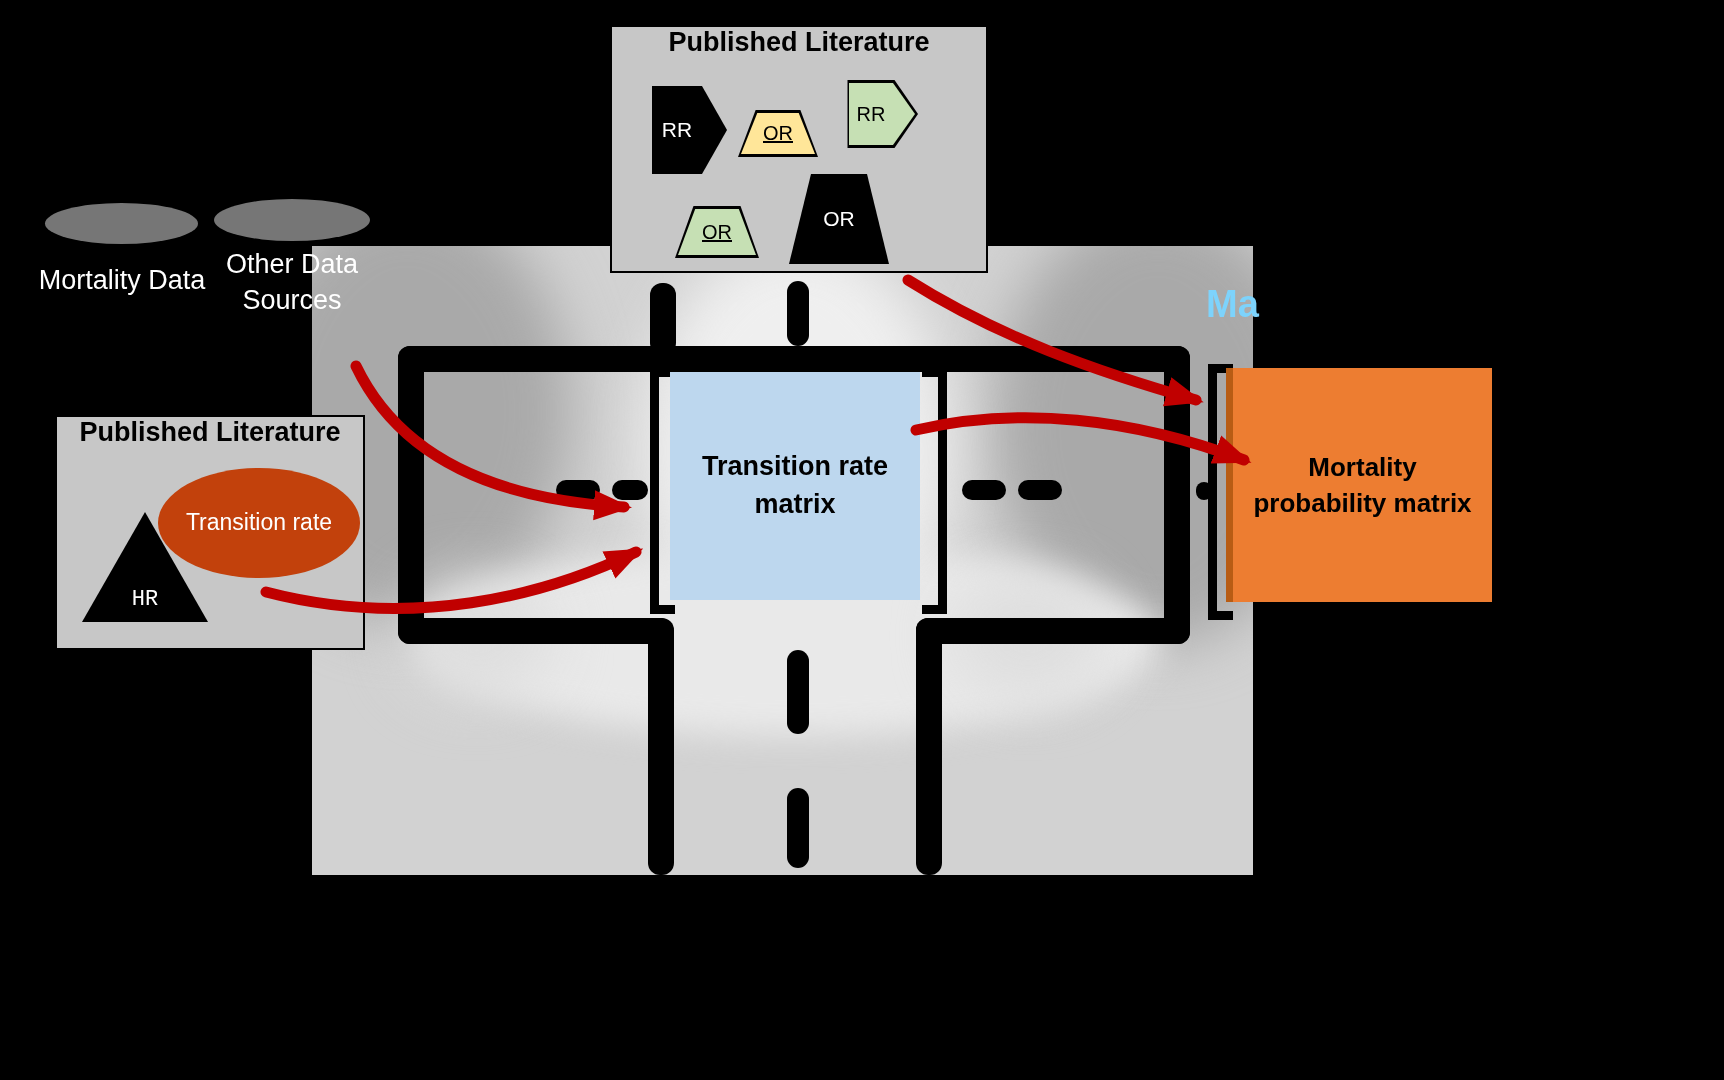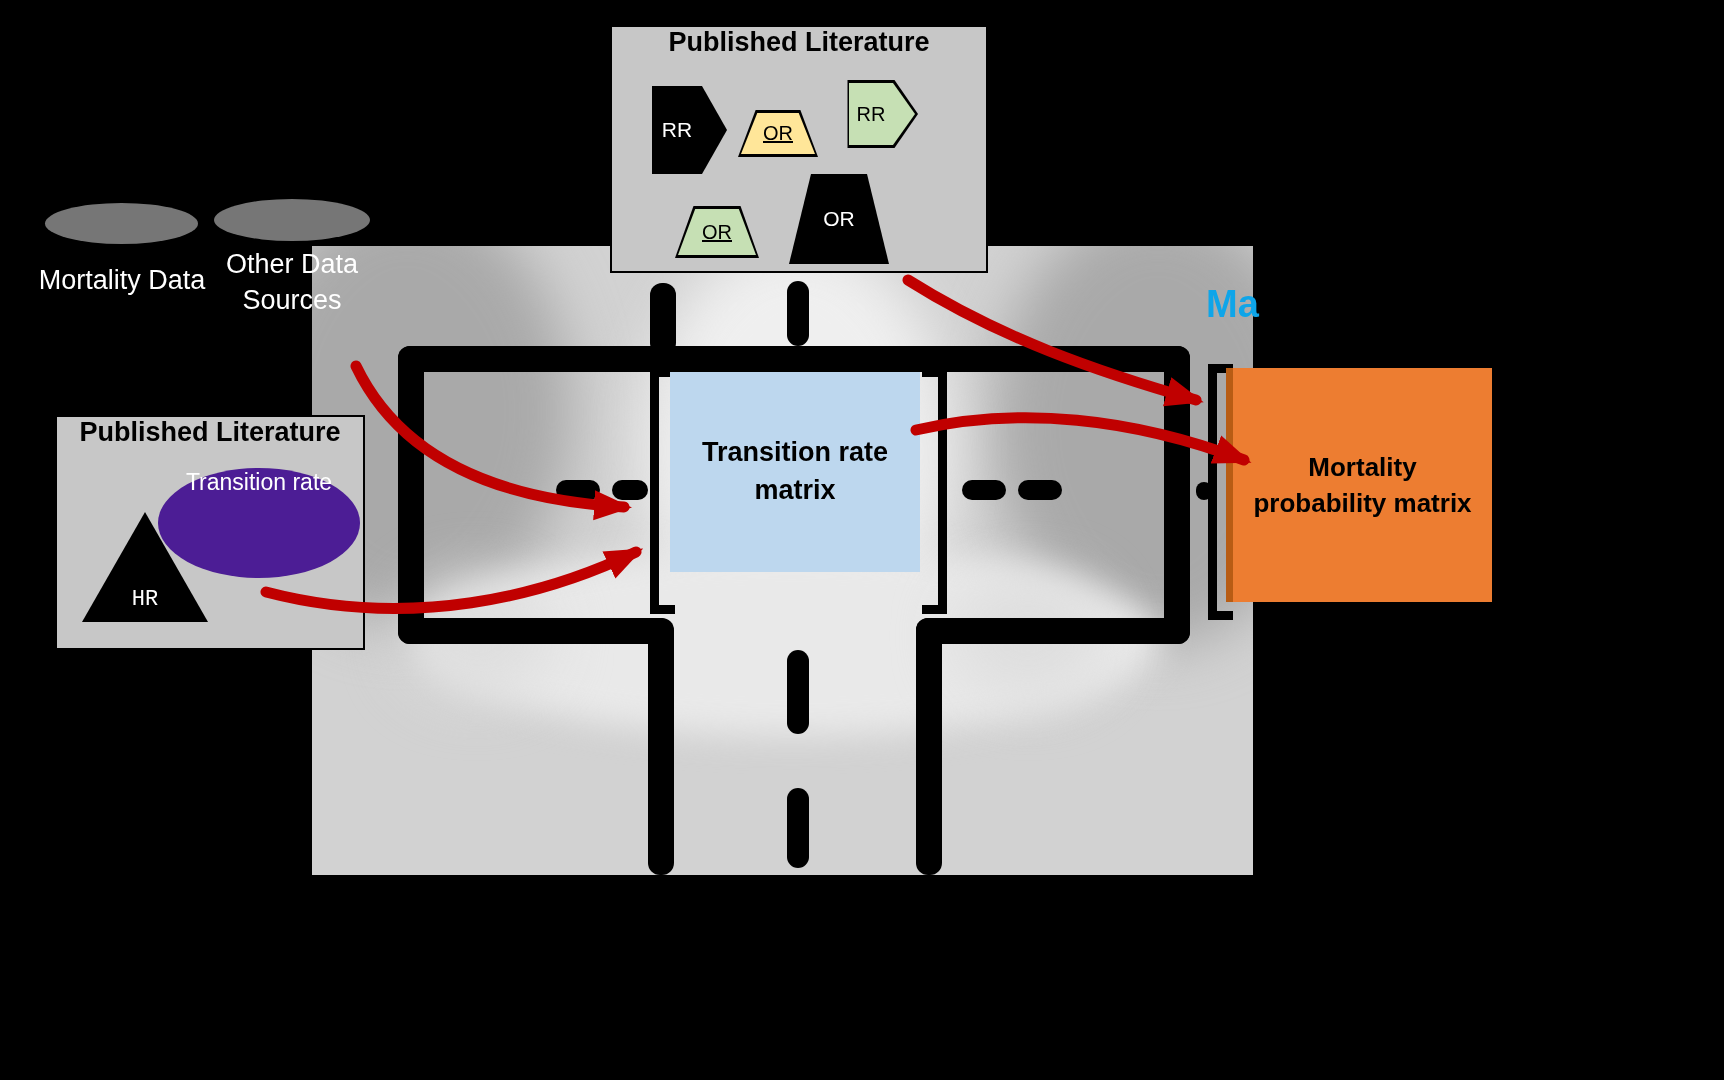--- a/index.html
+++ b/index.html
@@ -28,36 +28,36 @@
   .clip-hex{clip-path:polygon(25% 0,75% 0,100% 50%,75% 100%,25% 100%);}
   .clip-trap{clip-path:polygon(22% 0,78% 0,100% 100%,0 100%);text-decoration:underline;}
   .clip-tri{clip-path:polygon(50% 0,100% 100%,0 100%);}
   .shape .inner{position:absolute;left:3px;top:3px;right:3px;bottom:3px;display:flex;align-items:center;justify-content:center;}
   .lbl-w{color:#fff;font-size:21px;}
   .lbl-b{color:#000;font-size:20px;}
 
   .cyl{position:absolute;background:#767676;border-radius:50%;}
   .src-label{position:absolute;color:#fff;font-size:27px;text-align:center;line-height:1.35;}
 
-  .ellipse-black{position:absolute;background:#4c1d95;border-radius:50%;display:flex;align-items:flex-start;justify-content:center;
+  .ellipse-black{position:absolute;background:#c2410c;border-radius:50%;display:flex;align-items:center;justify-content:center;
                  color:#fff;font-size:23px;text-align:center;line-height:1.3;padding:0 20px;box-sizing:border-box;}
   .tri-label{position:absolute;color:#fff;font-size:22px;font-family:Liberation Mono, monospace;}
 
   
   .matrix{position:absolute;display:flex;align-items:center;justify-content:center;text-align:center;
           font-weight:bold;color:#000;box-sizing:border-box;}
   .rate{background:#bdd7ee;font-size:27px;line-height:1.4;padding:0 22px;}
   .prob{background:#ed7d31;border-left:7px solid #b85c14;font-size:26px;line-height:1.4;padding:0 16px;}
 
   
   .bracket{position:absolute;width:16px;box-sizing:content-box;}
   .bracket.bl{border-left:9px solid #000;border-top:9px solid #000;border-bottom:9px solid #000;}
   .bracket.br{border-right:9px solid #000;border-top:9px solid #000;border-bottom:9px solid #000;}
 
-  .partial{position:absolute;left:1206px;top:283px;font-weight:bold;font-size:38px;color:#0ea5e9;}
+  .partial{position:absolute;left:1206px;top:283px;font-weight:bold;font-size:38px;color:#7dd3fc;}
 
   .arrows{position:absolute;left:0;top:0;pointer-events:none;}
   .flow{fill:none;stroke:#c00000;stroke-width:11;stroke-linecap:round;marker-end:url(#ah);}
 </style>
 </head>
 <body>
 
 <div class="stage">
 
   <div class="photo">
@@ -82,21 +82,21 @@
   <div class="bar" style="left:612px;top:480px;width:36px;height:20px;"></div>
   <div class="bar" style="left:962px;top:480px;width:44px;height:20px;"></div>
   <div class="bar" style="left:1018px;top:480px;width:44px;height:20px;"></div>
   <div class="bar" style="left:1196px;top:482px;width:16px;height:18px;"></div>
   <div class="bar" style="left:787px;top:650px;width:22px;height:84px;"></div>
   <div class="bar" style="left:787px;top:788px;width:22px;height:80px;"></div>
 
   <div class="partial">Ma</div>
 
   <div class="bracket bl" style="left:650px;top:368px;height:228px;"></div>
-  <div class="matrix rate" style="left:670px;top:372px;width:250px;height:200px;">
+  <div class="matrix rate" style="left:670px;top:372px;width:250px;height:228px;">
     <span>Transition rate matrix</span>
   </div>
   <div class="bracket br" style="left:922px;top:368px;height:228px;"></div>
 
   <div class="bracket bl" style="left:1208px;top:364px;height:238px;"></div>
   <div class="matrix prob" style="left:1226px;top:368px;width:266px;height:234px;">
     <span>Mortality probability matrix</span>
   </div>
   <div class="bracket br" style="left:1492px;top:364px;height:238px;"></div>
 

